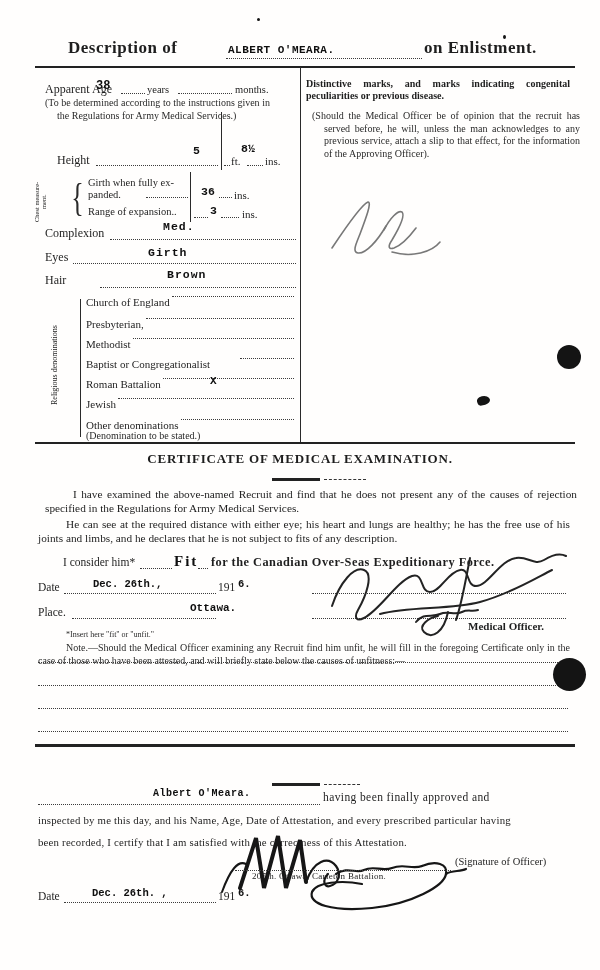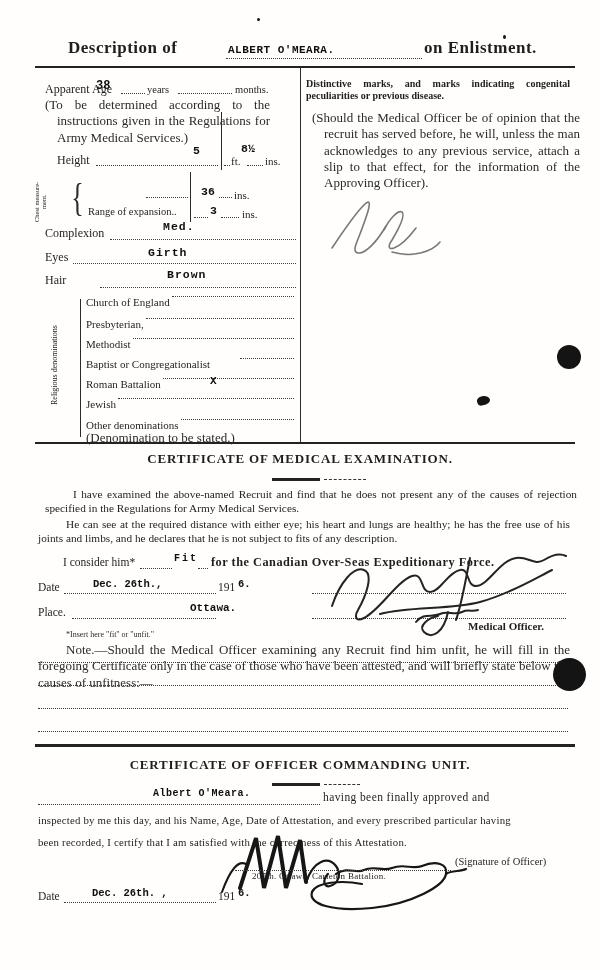--- a/index.html
+++ b/index.html
@@ -1,21 +1,21 @@
 <!DOCTYPE html>
 <html><head>
 <meta charset="utf-8">
 <style>
   html,body{margin:0;padding:0;background:#ffffff;}
   .page{position:relative;width:600px;height:970px;background:#fffefd;overflow:hidden;
         font-family:"Liberation Serif","DejaVu Serif",serif;color:#1e1e1e;}
   .a{position:absolute;}
   .t{font-size:11.5px;line-height:1.15;}
   .lbl{font-size:12px;}
-  .sm{font-size:13px;line-height:1.25;color:#2a2a2a;}
+  .sm{font-size:10px;line-height:1.25;color:#2a2a2a;}
   .mono{font-family:"Liberation Mono","DejaVu Sans Mono",monospace;font-weight:bold;color:#0f0f0f;}
   .ldr{border-bottom:1.3px dotted #3c3c3c;}
   .ldrf{flex:1;border-bottom:1.3px dotted #3c3c3c;margin:0 2px 2px 2px;min-width:8px;}
   .row{display:flex;align-items:flex-start;}
   .rule{background:#222;}
   .hdr{font-size:17px;font-weight:bold;letter-spacing:0.5px;}
   .title{width:600px;text-align:center;font-size:13px;font-weight:bold;letter-spacing:0.8px;}
   .para{font-size:11.3px;line-height:1.26;text-align:justify;text-indent:28px;}
   .hang{padding-left:12px;text-indent:-12px;text-align:justify;}
   .vert{writing-mode:vertical-rl;transform:rotate(180deg);text-align:center;color:#222;}
@@ -53,20 +53,21 @@
   <div class="vline" style="left:221px;top:112px;height:58px;"></div>
   <span class="a mono" style="left:193px;top:144px;font-size:11.5px;">5</span>
   <span class="a mono" style="left:241px;top:142px;font-size:11.5px;">8½</span>
   <span class="a ldr" style="left:224px;top:153px;width:6px;height:12px;"></span>
   <span class="a" style="left:231px;top:155px;font-size:11px;">ft.</span>
   <span class="a ldr" style="left:247px;top:153px;width:16px;height:12px;"></span>
   <span class="a" style="left:265px;top:155px;font-size:11px;">ins.</span>
 
   <div class="a vert" style="left:33px;top:176px;height:52px;font-size:6.5px;line-height:1.15;">Chest measure-ment.</div>
   <span class="a" style="left:68px;top:176px;font-size:40px;line-height:44px;transform:scaleX(0.65);color:#2a2a2a;">{</span>
+  <div class="a" style="left:88px;top:177px;width:110px;font-size:10.5px;line-height:1.18;">Girth when fully ex-panded.</div>
   <div class="vline" style="left:190px;top:172px;height:50px;"></div>
   <span class="a ldr" style="left:146px;top:188px;width:42px;height:9px;"></span>
   <span class="a mono" style="left:201px;top:185px;font-size:11.5px;">36</span>
   <span class="a ldr" style="left:219px;top:188px;width:13px;height:9px;"></span>
   <span class="a" style="left:234px;top:189px;font-size:11px;">ins.</span>
   <span class="a" style="left:88px;top:206px;font-size:10.5px;">Range of expansion..</span>
   <span class="a ldr" style="left:194px;top:208px;width:14px;height:9px;"></span>
   <span class="a mono" style="left:210px;top:204px;font-size:11.5px;">3</span>
   <span class="a ldr" style="left:221px;top:208px;width:18px;height:9px;"></span>
   <span class="a" style="left:242px;top:208px;font-size:11px;">ins.</span>
@@ -133,21 +134,21 @@
 
   <div class="a title" style="left:0;top:451px;">CERTIFICATE OF MEDICAL EXAMINATION.</div>
   <div class="a rule" style="left:272px;top:478px;width:48px;height:3px;"></div>
   <div class="a" style="left:324px;top:479px;width:42px;border-top:1.4px dashed #333;"></div>
 
   <div class="a para" style="left:38px;top:487px;width:532px;margin-left:7px;">I have examined the above-named Recruit and find that he does not present any of the causes of rejection specified in the Regulations for Army Medical Services.</div>
   <div class="a para" style="left:38px;top:517px;width:532px;">He can see at the required distance with either eye; his heart and lungs are healthy; he has the free use of his joints and limbs, and he declares that he is not subject to fits of any description.</div>
 
   <span class="a t" style="left:63px;top:556px;">I consider him*</span>
   <span class="a ldr" style="left:140px;top:557px;width:32px;height:11px;"></span>
-  <span class="a mono" style="left:174px;top:553px;font-size:10px;letter-spacing:2px;">Fit</span>
+  <span class="a mono" style="left:174px;top:553px;font-size:15px;letter-spacing:2px;font-family:Liberation Serif, serif;">Fit</span>
   <span class="a ldr" style="left:198px;top:557px;width:10px;height:11px;"></span>
   <span class="a" style="left:211px;top:555px;font-size:12.3px;font-weight:600;letter-spacing:0.5px;">for the Canadian Over-Seas Expeditionary Force.</span>
 
   <span class="a t" style="left:38px;top:581px;">Date</span>
   <span class="a ldr" style="left:64px;top:582px;width:152px;height:11px;"></span>
   <span class="a mono" style="left:93px;top:578px;font-size:10.5px;">Dec. 26th.,</span>
   <span class="a t" style="left:218px;top:581px;">191</span>
   <span class="a mono" style="left:238px;top:578px;font-size:10.5px;">6.</span>
   <span class="a ldr" style="left:312px;top:582px;width:254px;height:11px;"></span>
 
@@ -170,21 +171,20 @@
   <span class="a sm" style="left:66px;top:630px;font-size:8px;">*Insert here "fit" or "unfit."</span>
   <div class="a sm" style="left:38px;top:642px;width:532px;text-align:justify;text-indent:28px;">Note.—Should the Medical Officer examining any Recruit find him unfit, he will fill in the foregoing Certificate only in the case of those who have been attested, and will briefly state below the causes of unfitness:—</div>
 
   <div class="a ldr" style="left:38px;top:661px;width:530px;height:1px;"></div>
   <div class="a ldr" style="left:38px;top:684px;width:530px;height:1px;"></div>
   <div class="a ldr" style="left:38px;top:707px;width:530px;height:1px;"></div>
   <div class="a ldr" style="left:38px;top:730px;width:530px;height:1px;"></div>
   <div class="dot" style="left:553px;top:658px;width:33px;height:33px;"></div>
   <div class="a rule" style="left:35px;top:744px;width:540px;height:2.5px;"></div>
 
-  <div class="a title" style="left:0;top:757px;">CERTIFICATE OF OFFICER COMMANDING UNIT.</div>
   <div class="a rule" style="left:272px;top:783px;width:48px;height:3px;"></div>
   <div class="a" style="left:324px;top:784px;width:36px;border-top:1.4px dashed #333;"></div>
 
   <span class="a ldr" style="left:38px;top:793px;width:282px;height:11px;"></span>
   <span class="a mono" style="left:153px;top:788px;font-size:10px;letter-spacing:0.5px;">Albert O'Meara.</span>
   <span class="a" style="left:323px;top:791px;font-size:11.5px;letter-spacing:0.4px;">having been finally approved and</span>
   <div class="a" style="left:38px;top:814px;width:532px;font-size:10.8px;text-align:justify;letter-spacing:0.2px;">inspected by me this day, and his Name, Age, Date of Attestation, and every prescribed particular having</div>
   <div class="a" style="left:38px;top:836px;width:532px;font-size:10.8px;letter-spacing:0.2px;">been recorded, I certify that I am satisfied with the correctness of this Attestation.</div>
 
   <svg style="left:212px;top:830px;" width="260" height="85" viewBox="0 0 260 85">

